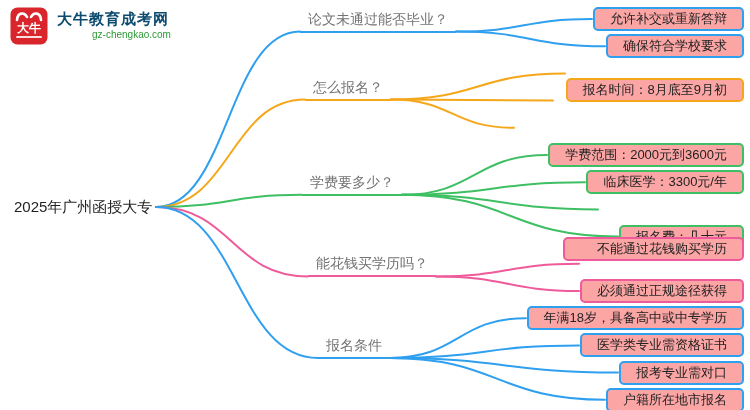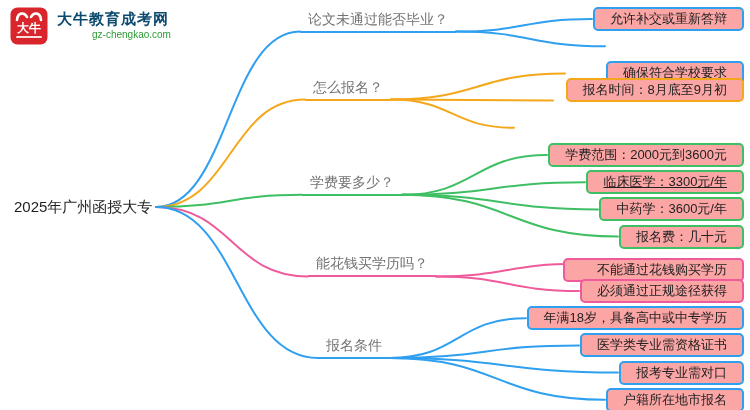--- a/index.html
+++ b/index.html
@@ -55,29 +55,28 @@
     <div class="logo-text">
       <div class="brand" style="color: #0c4a6e;">大牛教育成考网</div>
       <div class="site" style="color: rgb(46, 154, 54); padding-left: 37px;">gz-chengkao.com</div>
     </div>
   </div>
 
   <div class="root" id="root-node" style="left: 14px; top: 197.5px;">2025年广州函授大专</div>
 
 <div class="branch-label" style="left: 300px; top: 8.6px; border-bottom-color: rgb(47, 159, 240);">论文未通过能否毕业？</div>
     <div class="leaf" style="border-color: rgb(47, 159, 240); top: 7px;">允许补交或重新答辩</div>
-    <div class="leaf" style="border-color: rgb(47, 159, 240); top: 34.2px; margin-top: 27px;">确保符合学校要求</div>
+    <div class="leaf" style="border-color: rgb(47, 159, 240); top: 34.2px;">确保符合学校要求</div>
     <div class="branch-label" style="left: 305px; top: 76.6px; border-bottom-color: rgb(245, 167, 27);">怎么报名？</div>
     <div class="leaf" style="border-color: rgb(245, 167, 27); top: 78px;">报名时间：8月底至9月初</div>
     <div class="branch-label" style="left: 302px; top: 171.8px; border-bottom-color: rgb(63, 191, 99);">学费要多少？</div>
     <div class="leaf" style="border-color: rgb(63, 191, 99); top: 143px;">学费范围：2000元到3600元</div>
-    <div class="leaf" style="border-color: rgb(63, 191, 99); top: 170.2px; text-decoration: underline;">临床医学：3300元/年</div>
-    <div class="leaf" style="border-color: rgb(63, 191, 99); top: 197.4px;">中药学：3600元/年</div>
+    <div class="leaf" style="border-color: rgb(63, 191, 99); top: 170.2px;">临床医学：3300元/年</div>
     <div class="leaf" style="border-color: rgb(63, 191, 99); top: 224.6px;">报名费：几十元</div>
     <div class="branch-label" style="left: 308px; top: 253.4px; border-bottom-color: rgb(239, 91, 154);">能花钱买学历吗？</div>
-    <div class="leaf" style="border-color: rgb(239, 91, 154); top: 258px; padding-left: 32px;">不能通过花钱购买学历</div>
+    <div class="leaf" style="border-color: rgb(239, 91, 154); top: 237px; padding-left: 32px;">不能通过花钱购买学历</div>
     <div class="leaf" style="border-color: rgb(239, 91, 154); top: 279px;">必须通过正规途径获得</div>
     <div class="branch-label" style="left: 318px; top: 335px; border-bottom-color: rgb(47, 159, 240);">报名条件</div>
     <div class="leaf" style="border-color: rgb(47, 159, 240); top: 306.2px;">年满18岁，具备高中或中专学历</div>
     <div class="leaf" style="border-color: rgb(47, 159, 240); top: 333.4px;">医学类专业需资格证书</div>
     <div class="leaf" style="border-color: rgb(47, 159, 240); top: 360.6px;">报考专业需对口</div>
     <div class="leaf" style="border-color: rgb(47, 159, 240); top: 387.8px;">户籍所在地市报名</div>
   </div>
 
 </body></html>

